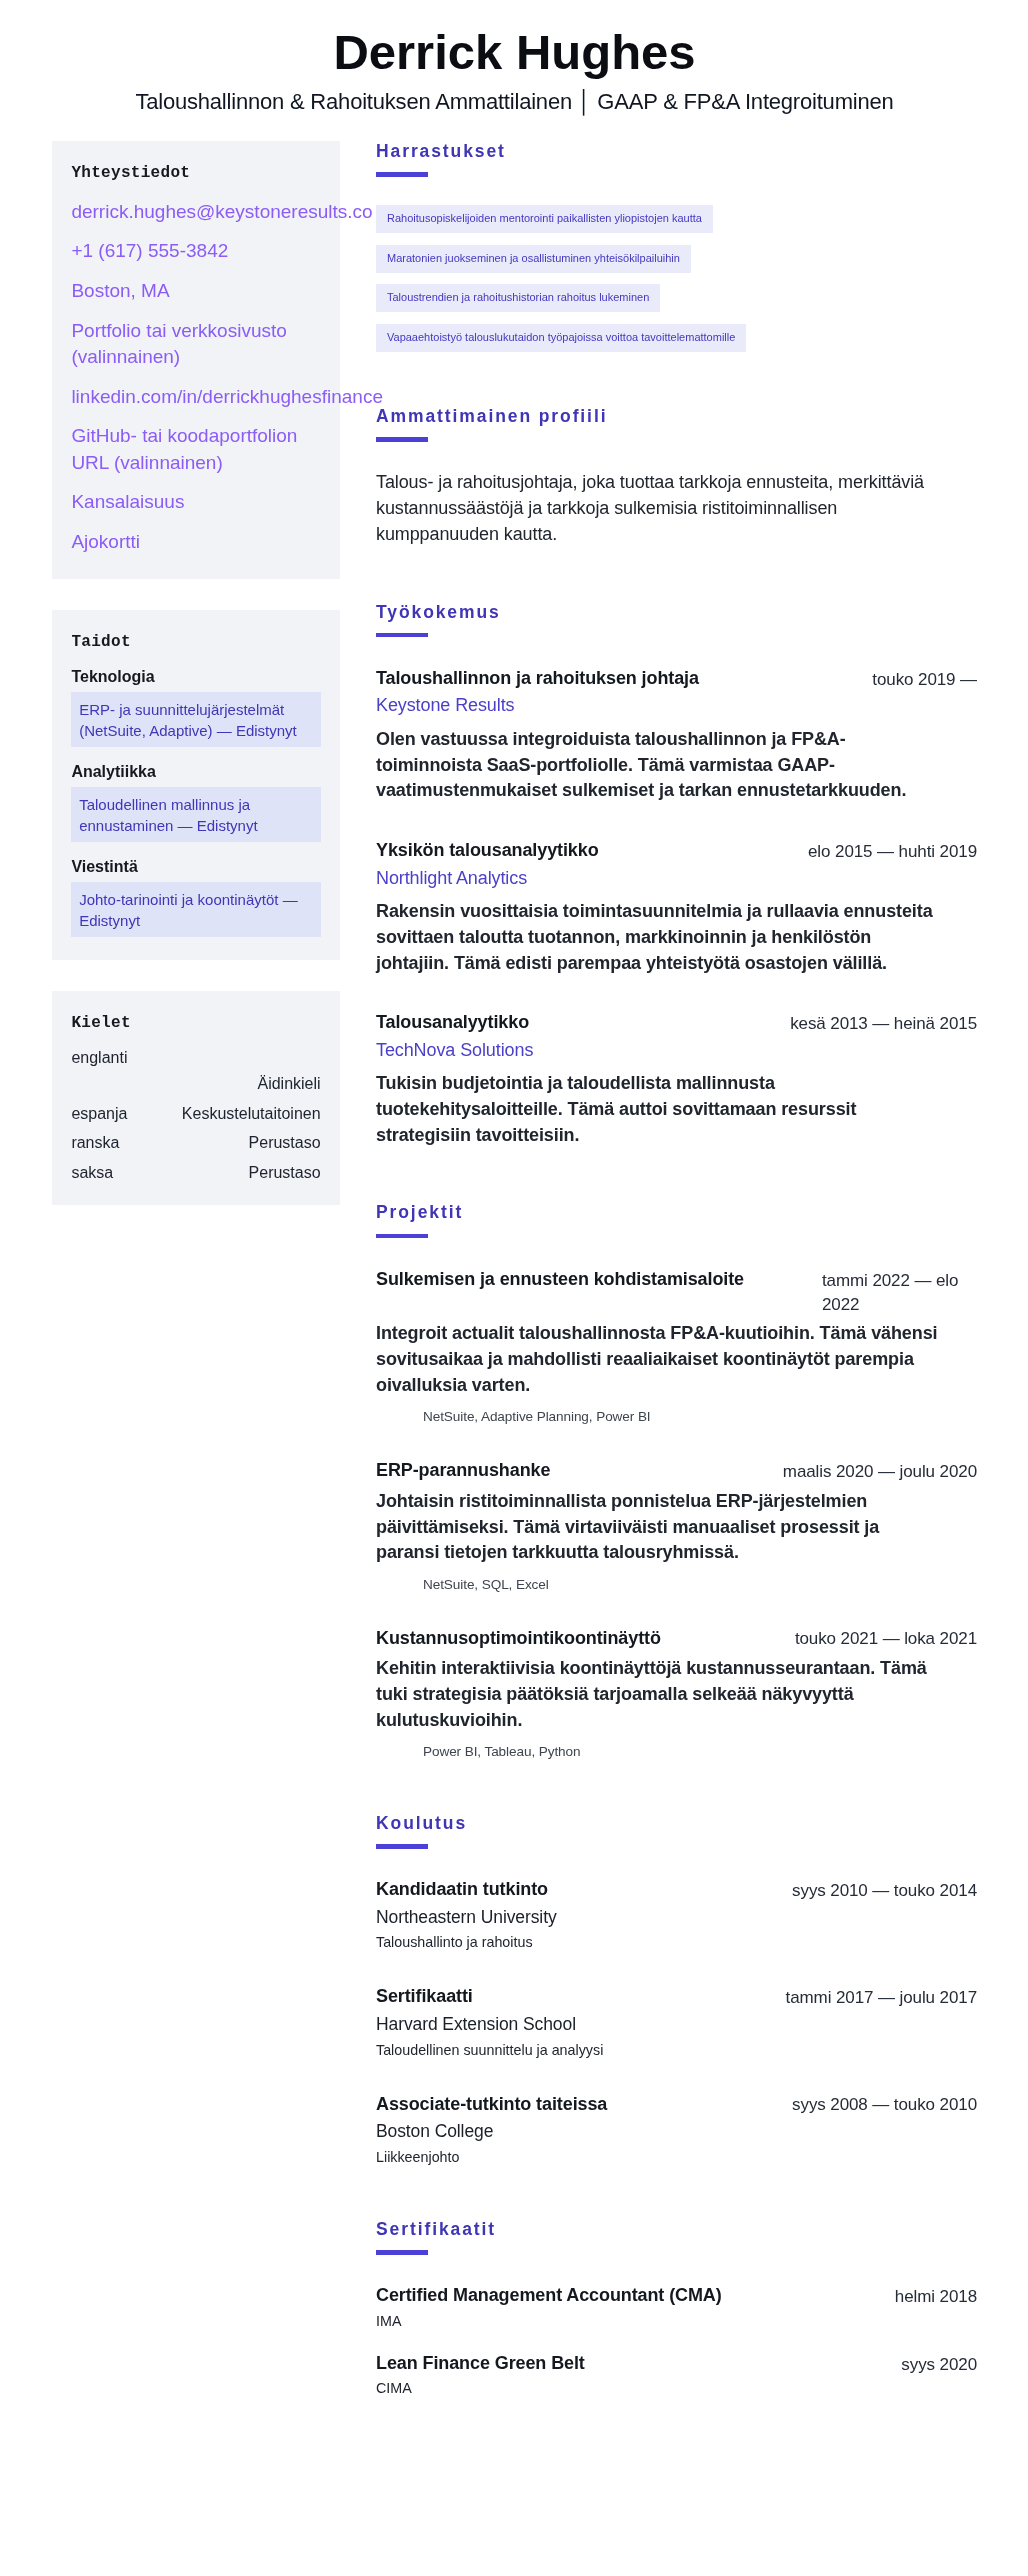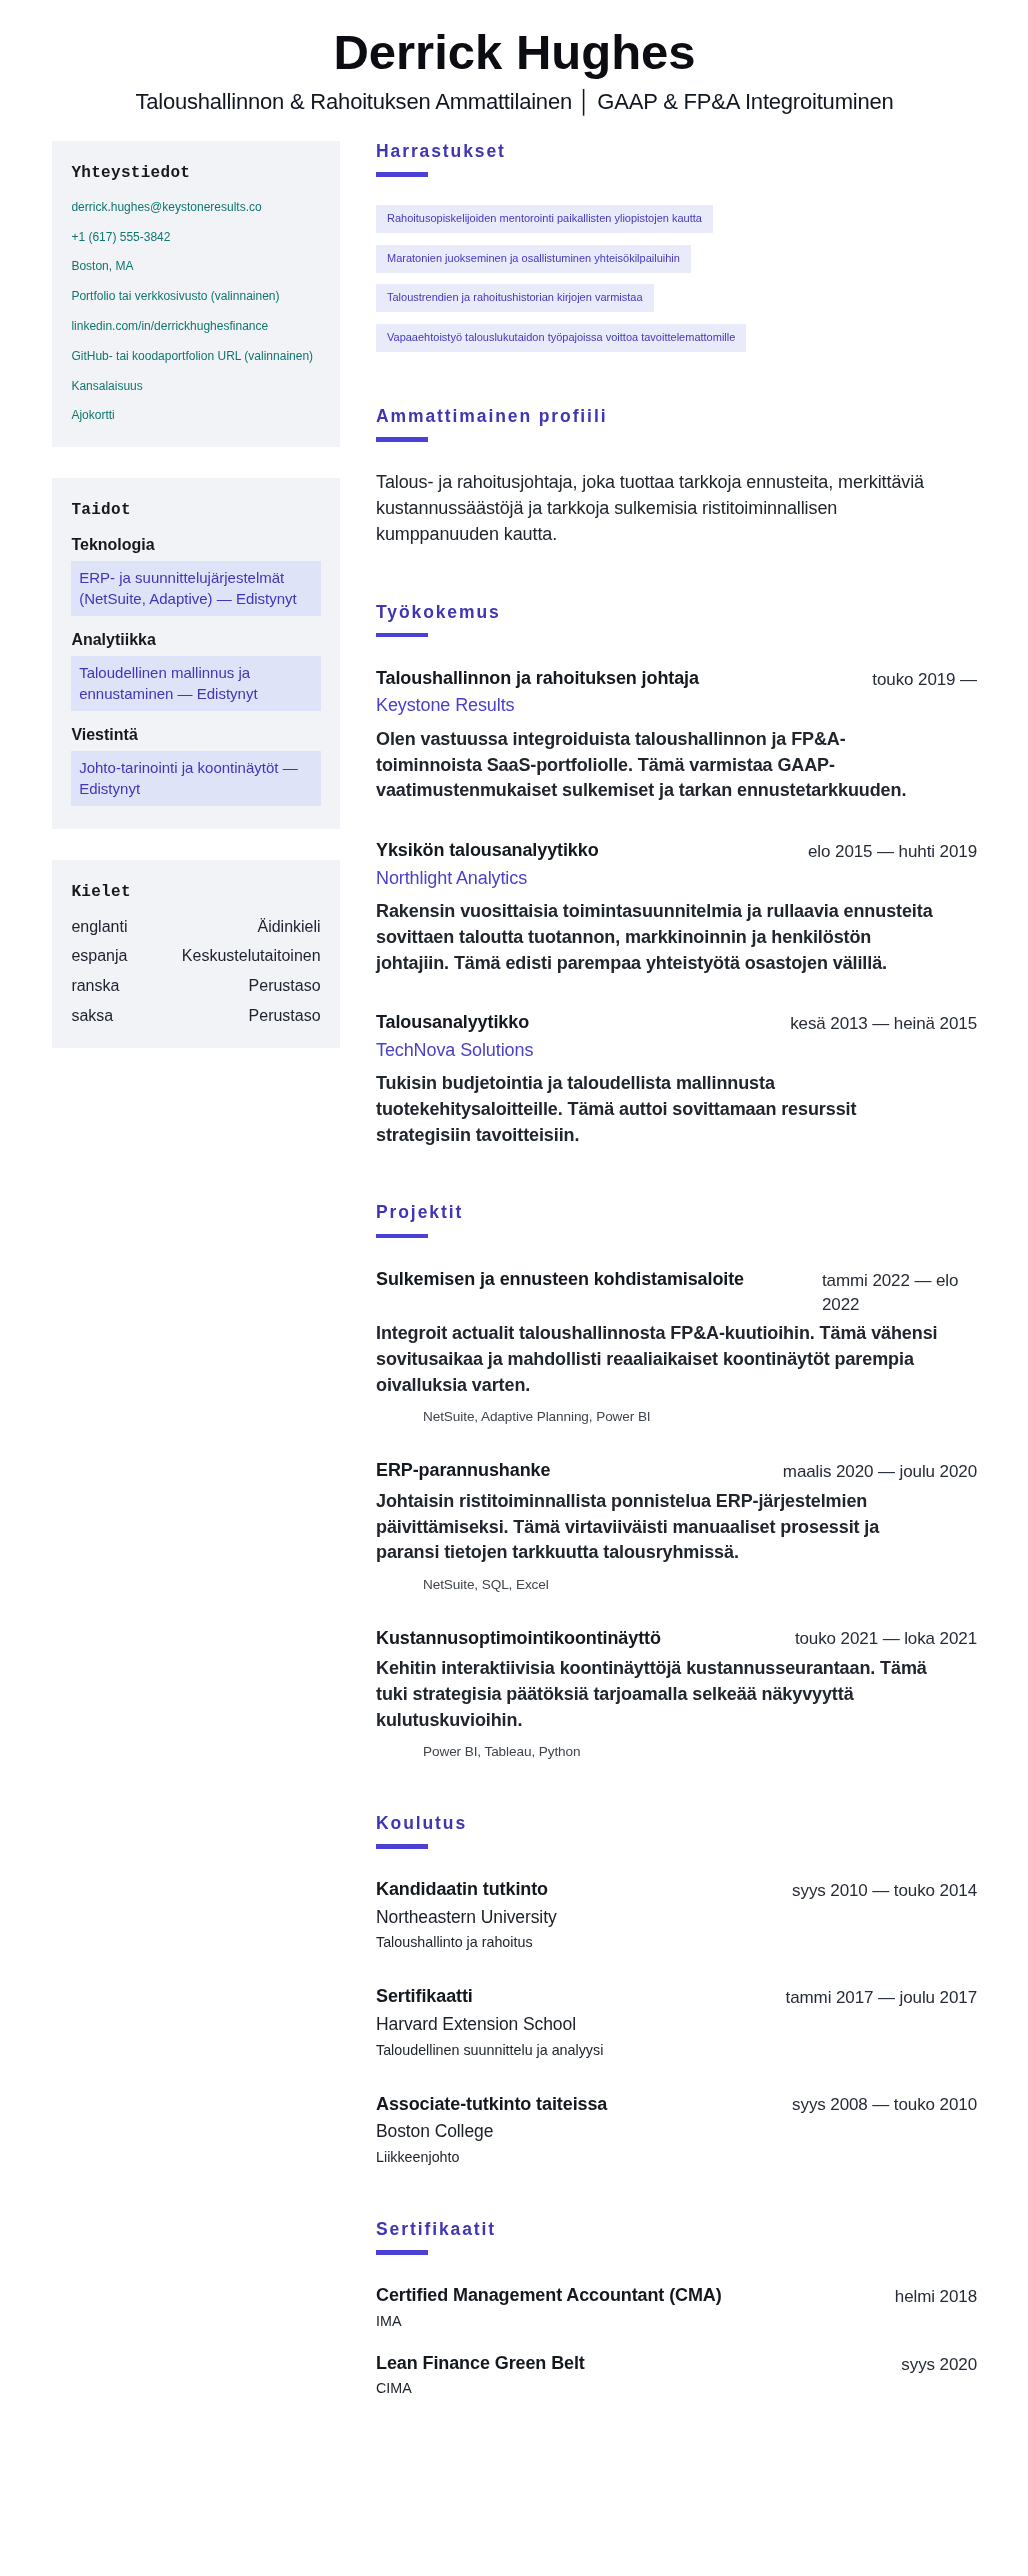--- a/index.html
+++ b/index.html
@@ -30,32 +30,32 @@
   .name{
     font-size:49px;line-height:1.05;font-weight:bold;color:#0b0d12;
     margin:0 0 10.4px;letter-spacing:0;
   }
   .subtitle{font-size:22px;color:#101622;letter-spacing:-0.2px;}
   
   .columns{display:flex;align-items:flex-start;gap:36px;padding:3.9px 41px 78px;}
   .sidebar{flex:0 0 288px;width:288px;display:flex;flex-direction:column;gap:31px;}
   .sidebox{background:var(--sidebar-bg);padding:23px 19.4px;}
   .sidebox h3{margin:0 0 17px;font-size:16px;color:#15181e;letter-spacing:0.3px;font-weight:bold;font-family:Liberation Mono, monospace;}
-  .contact-row{font-size:12px;line-height:1.4;margin-bottom:13px;color:#0f766e;}
+  .contact-row{font-size:19px;line-height:1.4;margin-bottom:13px;color:#8b5cf6;}
   .contact-row:last-child{margin-bottom:0;}
   .nowrap{white-space:nowrap;}
   .skill-group{margin-top:15.5px;}
   .skill-group:first-of-type{margin-top:16px;}
   .skill-cat{font-size:16px;font-weight:bold;color:#15181e;margin:0 0 6.5px;}
   .skill-pill{
     background:var(--skill-pill-bg);color:var(--skill-pill-text);
     font-size:15px;line-height:1.4;padding:6.5px 7.8px;
   }
   .lang-row{display:flex;justify-content:space-between;gap:7.8px;font-size:16px;margin-top:11.7px;color:#1c222e;}
-  .lang-row:first-of-type{margin-top:0;}
+  .lang-row:first-of-type{margin-top:0;flex-direction:column;}
   .lang-level{text-align:right;}
   
   .main{flex:1;min-width:0;}
   .section{margin-bottom:54px;}
   .section:last-child{margin-bottom:0;}
   .sec-title{
     color:var(--accent);font-size:17.5px;font-weight:bold;
     letter-spacing:1.9px;margin:0;
   }
   .sec-bar{width:52px;height:4.5px;background:#4c41d6;margin:10.4px 0 28.5px;}
@@ -150,21 +150,21 @@
 
     </aside>
 
     <main class="main">
 
       <section class="section">
         <h2 class="sec-title">Harrastukset</h2>
         <div class="sec-bar"></div>
         <div class="hobby-pill">Rahoitusopiskelijoiden mentorointi paikallisten yliopistojen kautta</div>
         <div class="hobby-pill">Maratonien juokseminen ja osallistuminen yhteisökilpailuihin</div>
-        <div class="hobby-pill">Taloustrendien ja rahoitushistorian kirjojen varmistaa</div>
+        <div class="hobby-pill">Taloustrendien ja rahoitushistorian rahoitus lukeminen</div>
         <div class="hobby-pill">Vapaaehtoistyö talouslukutaidon työpajoissa voittoa tavoittelemattomille</div>
       </section>
 
       <section class="section">
         <h2 class="sec-title">Ammattimainen profiili</h2>
         <div class="sec-bar"></div>
         <p class="para">Talous- ja rahoitusjohtaja, joka tuottaa tarkkoja ennusteita, merkittäviä kustannussäästöjä ja tarkkoja sulkemisia ristitoiminnallisen kumppanuuden kautta.</p>
       </section>
 
       <section class="section">

